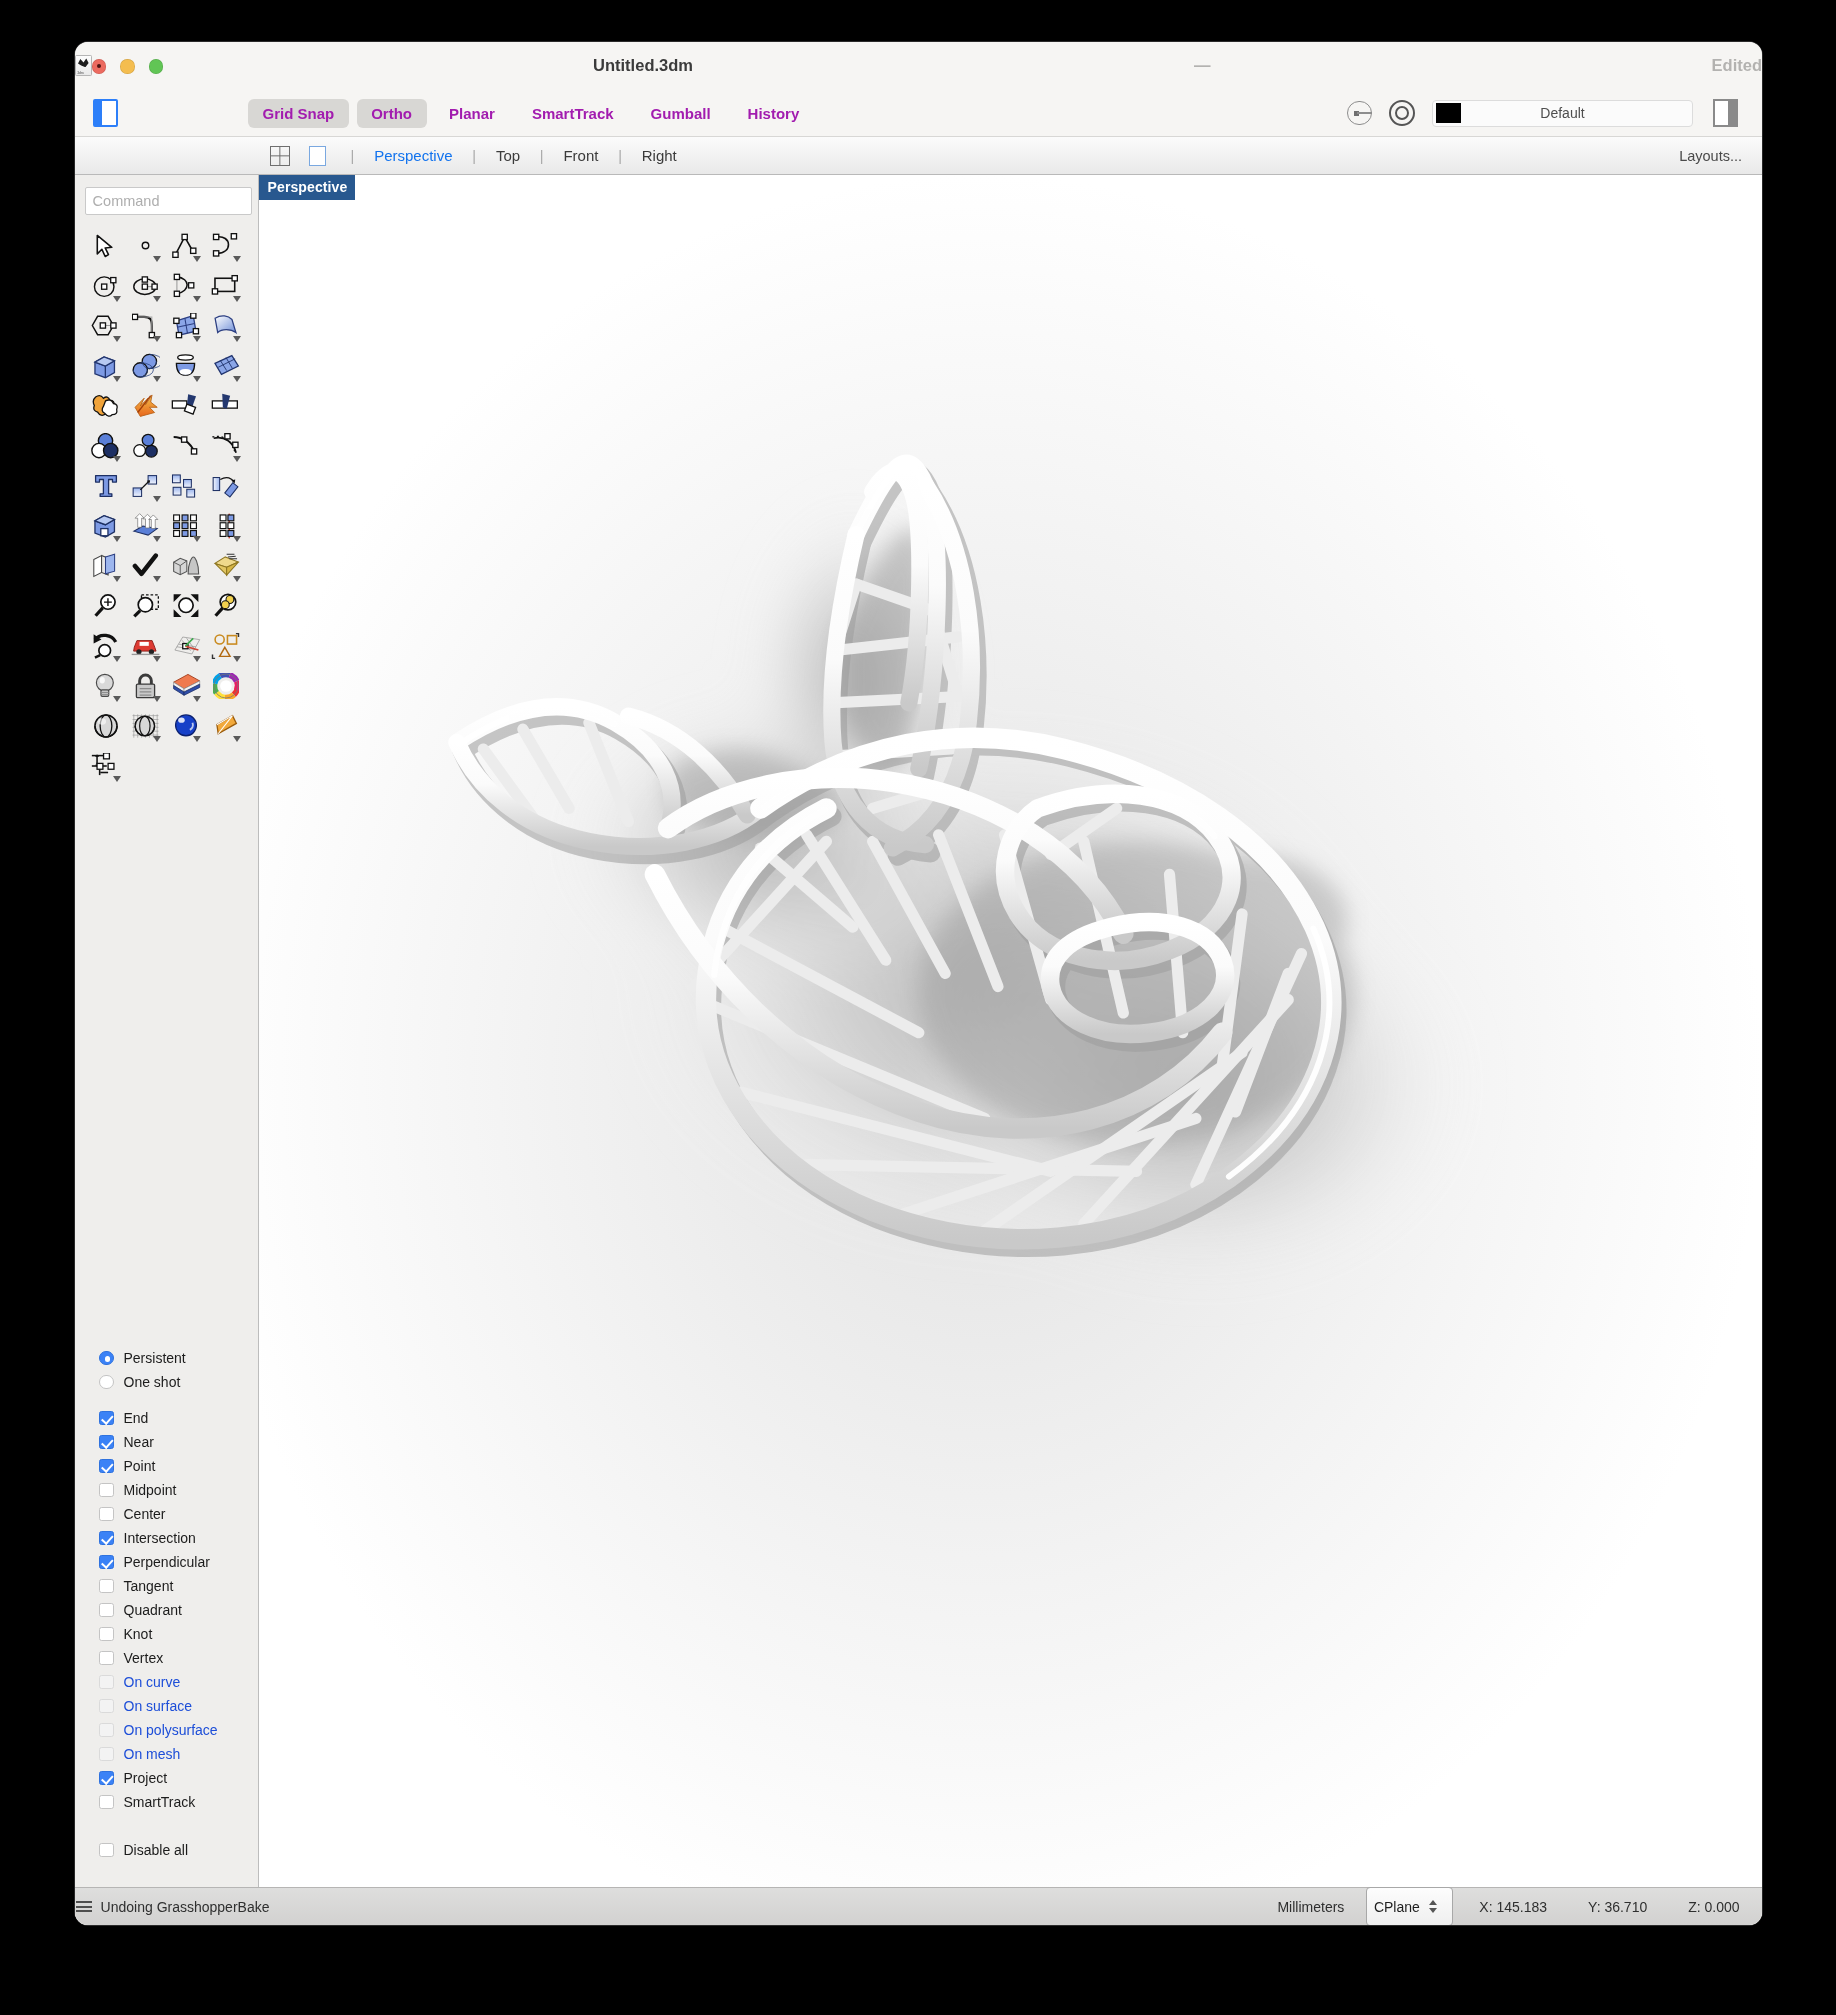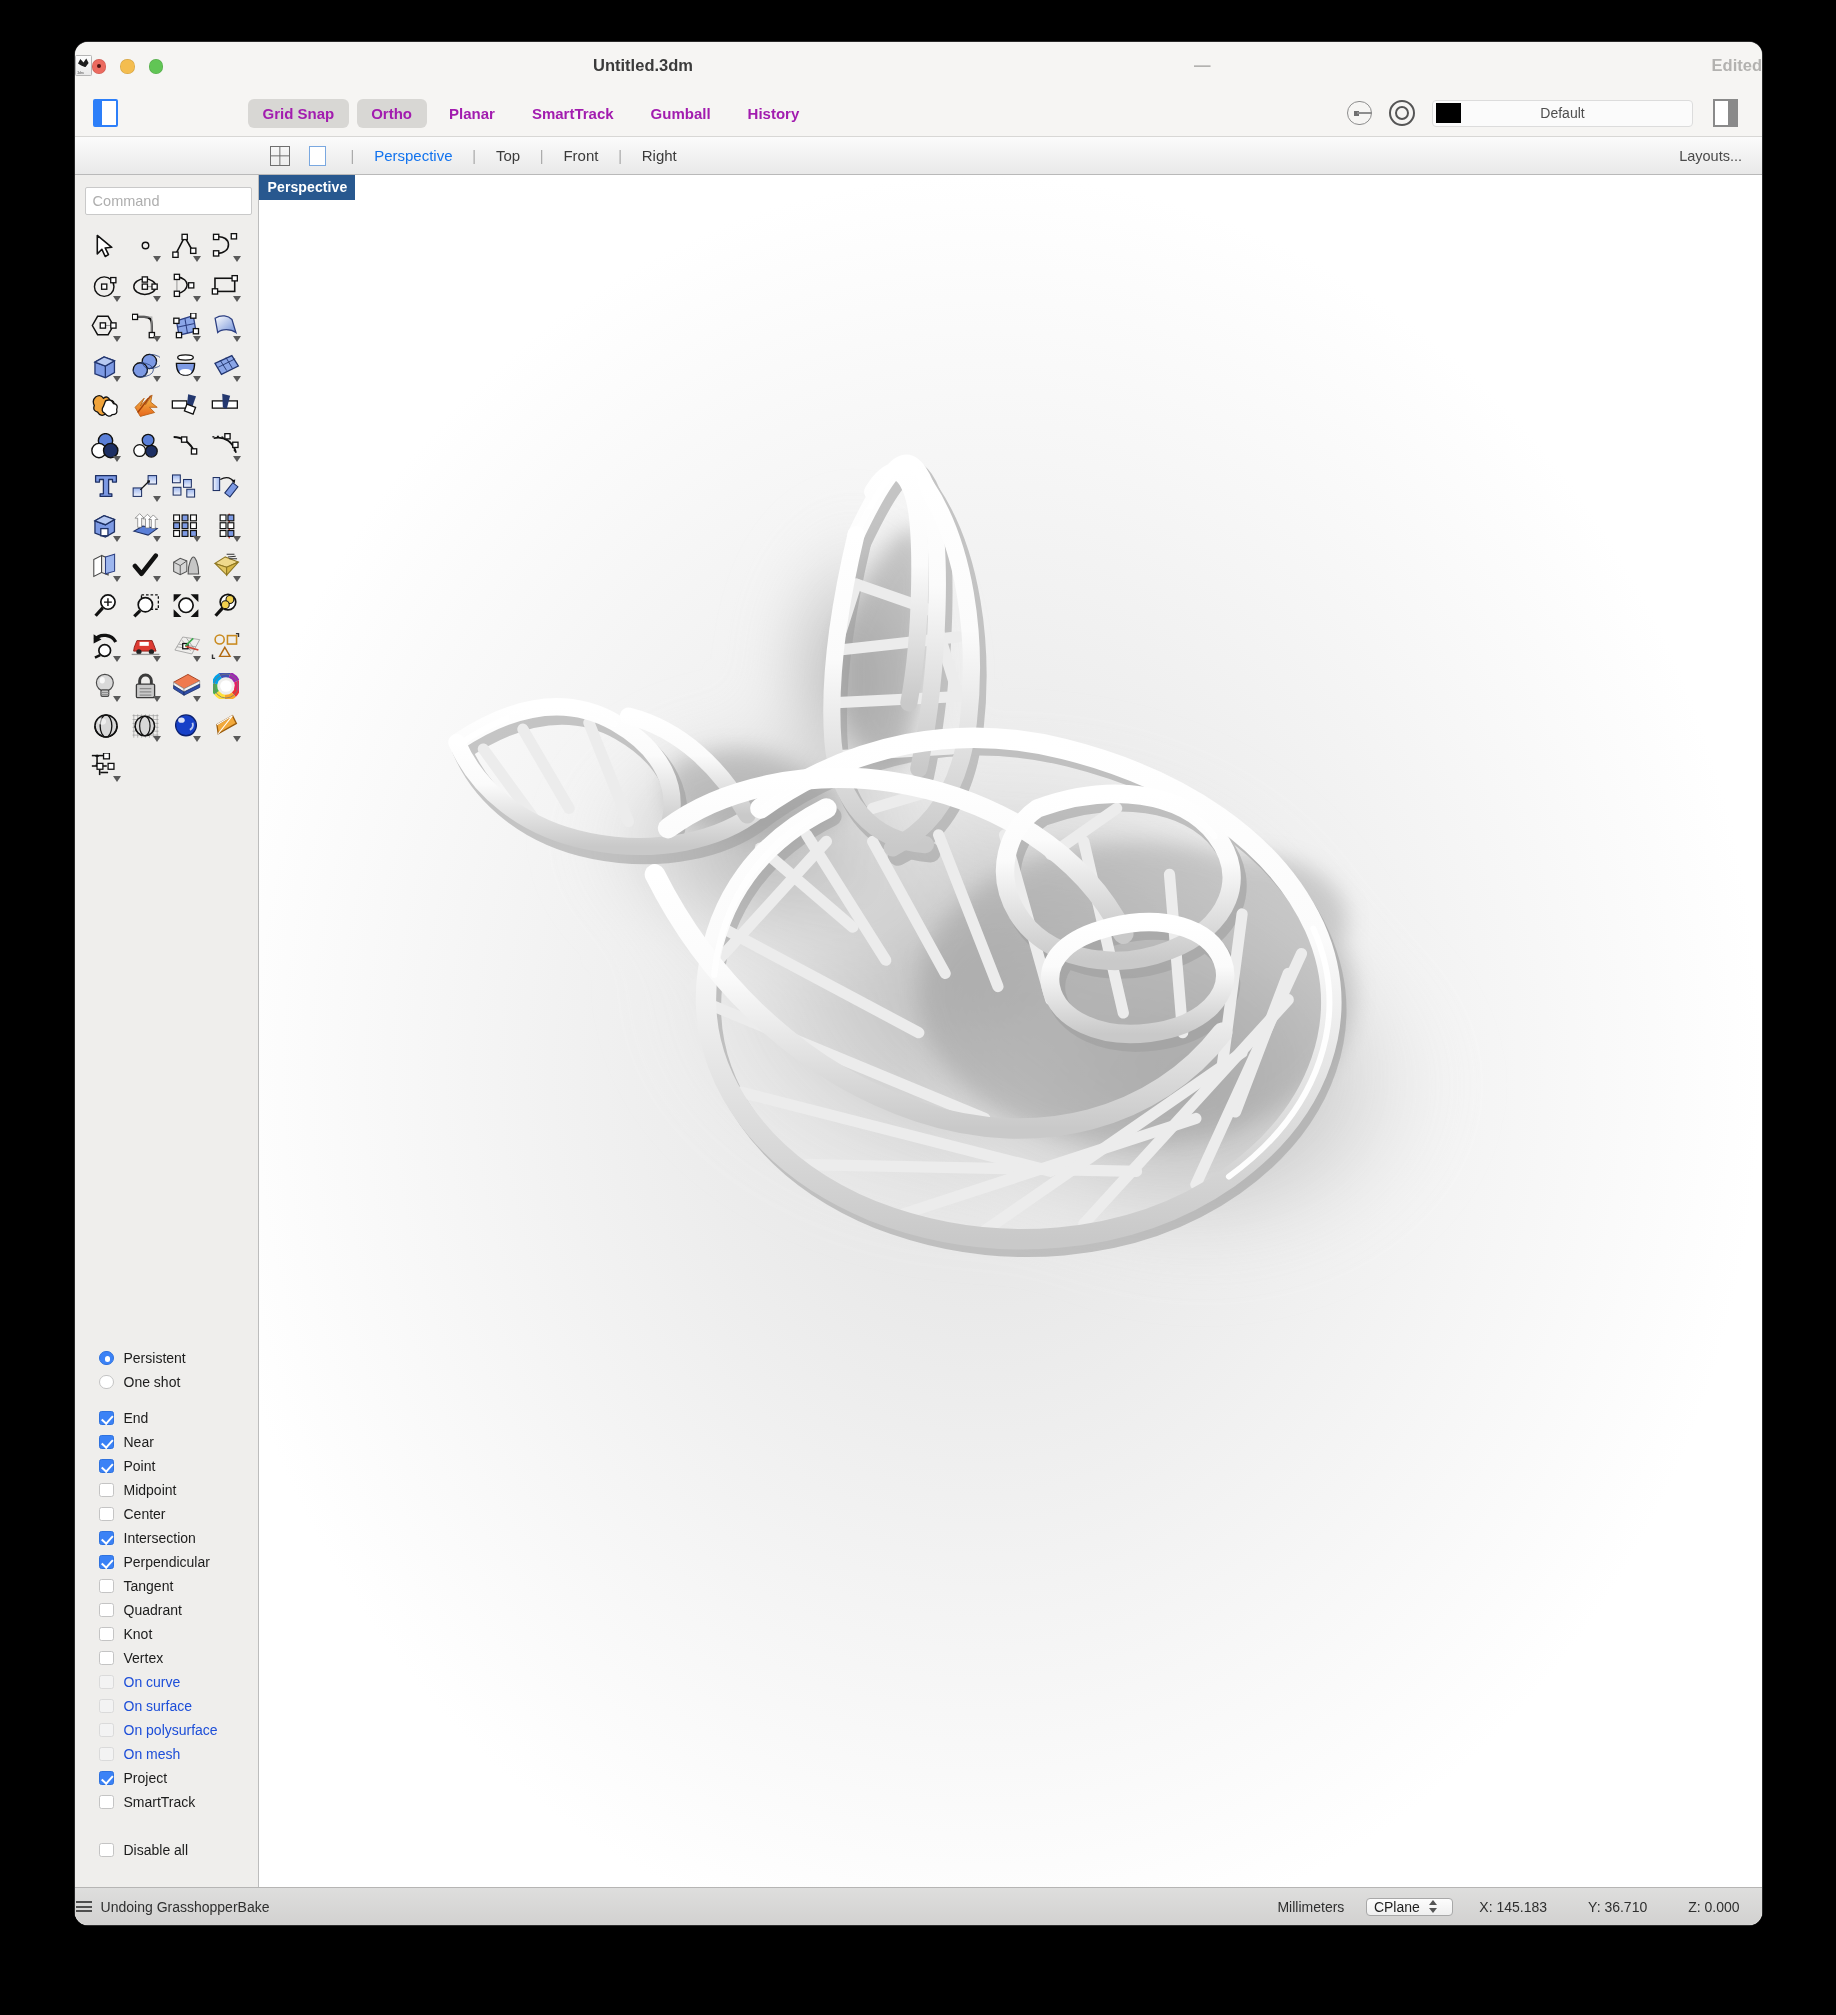--- a/index.html
+++ b/index.html
@@ -246,21 +246,21 @@
   .sb-left { display:flex; align-items:center; padding-left: 1px; gap:8.6px; }
   .hamb { width:16px; height:11.2px; position:relative; }
   .hamb i { position:absolute; left:0; right:0; height:2px; background:#4e4e4e; }
   .hamb i:nth-child(1){top:0}
   .hamb i:nth-child(2){top:4.6px}
   .hamb i:nth-child(3){top:9.2px}
   .sb-text { font-size:14px; color:#2f2f2f; }
   .sb-right { margin-left:auto; display:flex; align-items:center; padding-right:22.4px; }
   .sb-unit { font-size:14px; color:#2f2f2f; margin-right: 22px; }
   .cplane-sel {
-    height:18px; min-width:87px; box-sizing:border-box;
+    height:39px; min-width:87px; box-sizing:border-box;
     background: linear-gradient(#fdfdfd,#efefef);
     border:0.7px solid #a8a8a8; border-radius:4px;
     display:flex; align-items:center; padding: 0 6.6px;
     font-size:14px; color:#1f1f1f; margin-right: 26px; position:relative;
   }
   .stepper { margin-left: 9.2px; width:8px; height:14.5px; position:relative; }
   .stepper::before{
     content:"";position:absolute;left:0;top:0.7px;width:0;height:0;
     border-left:4px solid transparent;border-right:4px solid transparent;border-bottom:5.3px solid #555;
   }

